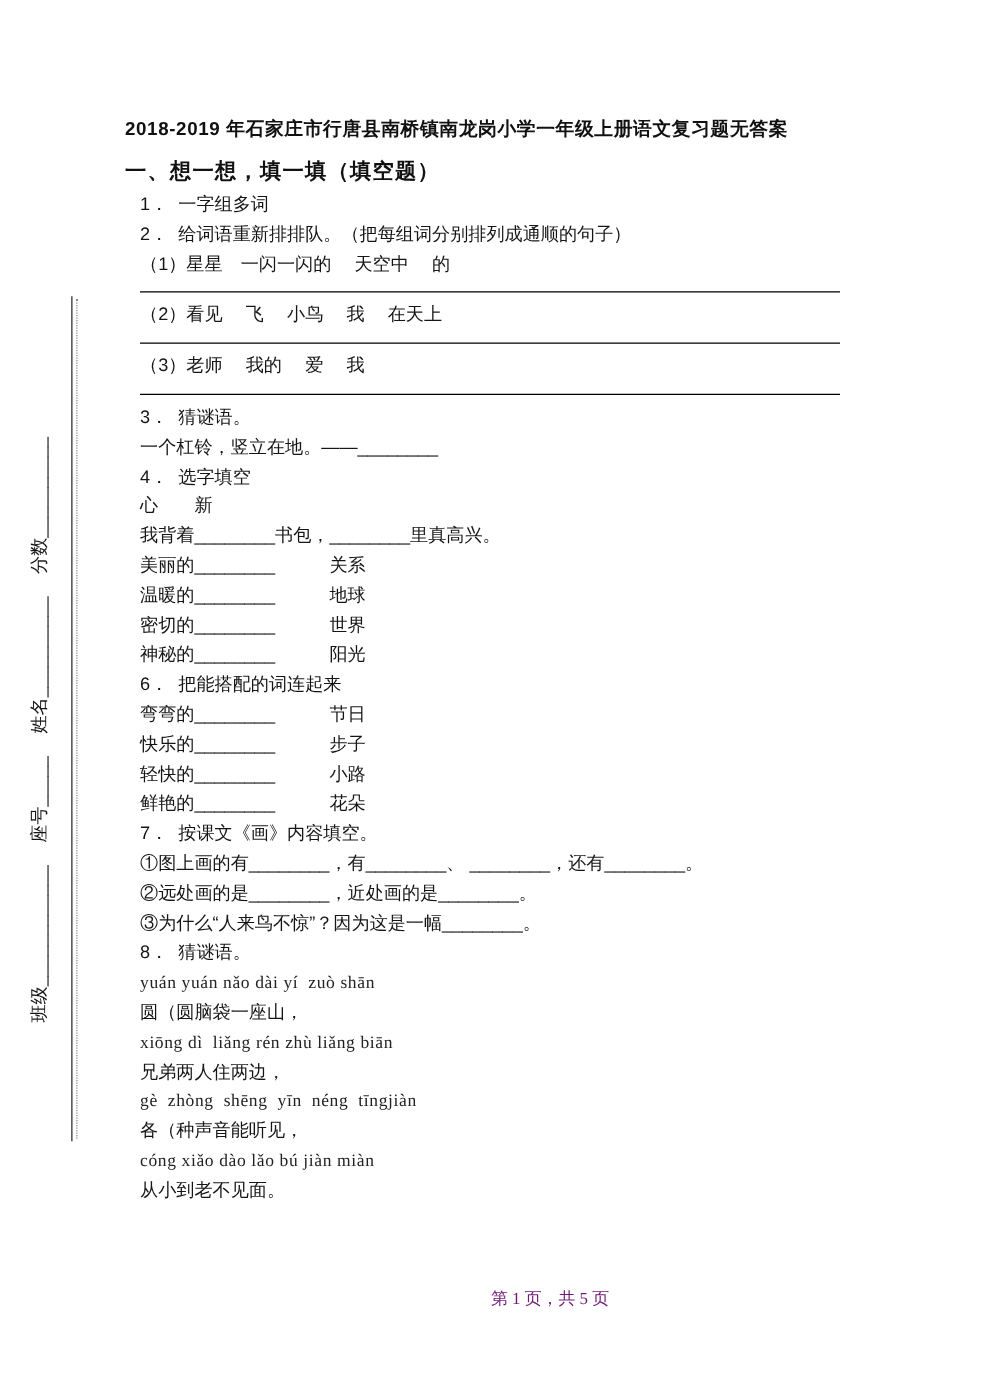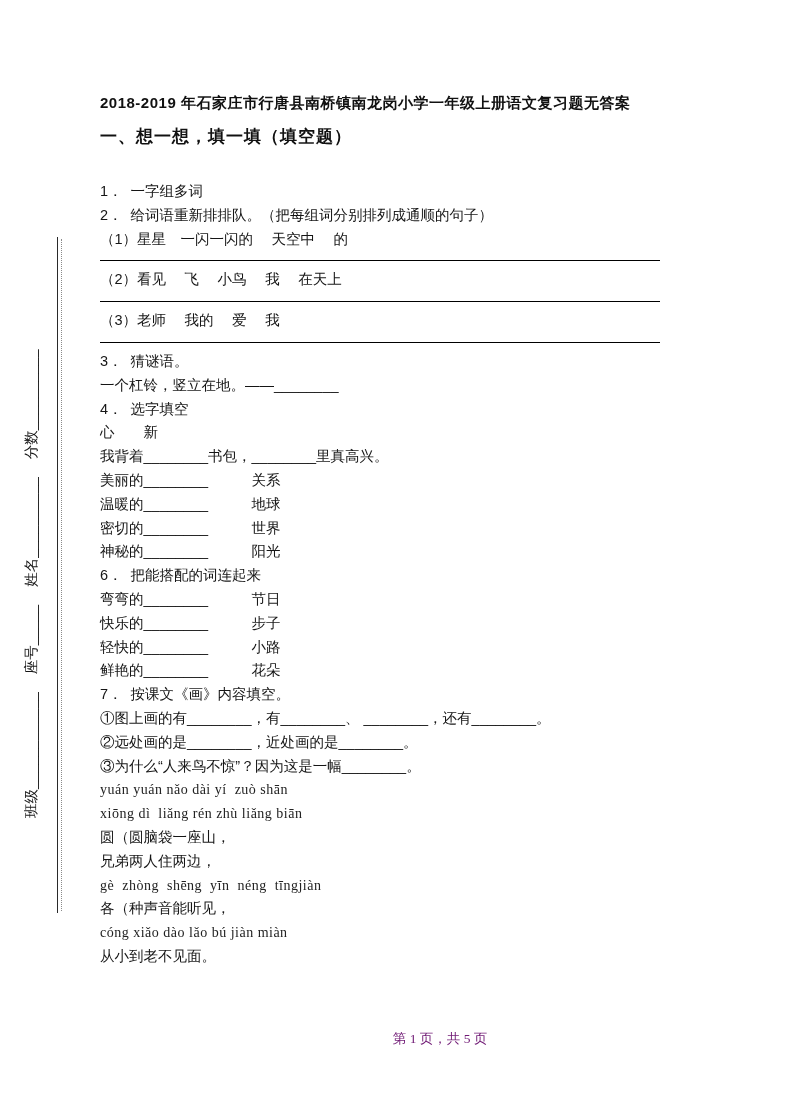--- a/index.html
+++ b/index.html
@@ -17,21 +17,21 @@
     position:absolute; top:94px; left:100px; width:680px;
     text-align:left; font-size:15px; font-weight:bold;
     white-space:nowrap; letter-spacing:0.5px;
   }
   .section-heading {
     position:absolute; top:125px; left:100px;
     font-size:17px; font-weight:bold; letter-spacing:1px;
   }
 
   
-  .content { position:absolute; top:153px; left:100px; width:615px;margin-top:27px; }
+  .content { position:absolute; top:153px; left:112px; width:615px; }
   .line {
     height:23.8px; line-height:23.8px;
     font-size:14.5px; white-space:pre; color:#151515;
   }
   .line.t-py {
     font-family:"Liberation Serif", serif;
     font-size:14px; letter-spacing:0.5px; color:#222;
   }
   .line.t-rule {
     height:9px; width:560px;
@@ -134,26 +134,27 @@
       <div class="line t-cn">鲜艳的________　　　花朵</div>
 
       <div class="line t-cn">7．  按课文《画》内容填空。</div>
 
       <div class="line t-cn">①图上画的有________，有________、 ________，还有________。</div>
 
       <div class="line t-cn">②远处画的是________，近处画的是________。</div>
 
       <div class="line t-cn">③为什么“人来鸟不惊”？因为这是一幅________。</div>
 
+      <div class="line t-cn">8．  猜谜语。</div>
 
       <div class="line t-py">yuán yuán nǎo dài yí  zuò shān</div>
 
+      <div class="line t-cn">圆（圆脑袋一座山，</div>
+
       <div class="line t-py">xiōng dì  liǎng rén zhù liǎng biān</div>
-
-      <div class="line t-cn">圆（圆脑袋一座山，</div>
 
       <div class="line t-cn">兄弟两人住两边，</div>
 
       <div class="line t-py">gè  zhòng  shēng  yīn  néng  tīngjiàn</div>
 
       <div class="line t-cn">各（种声音能听见，</div>
 
       <div class="line t-py">cóng xiǎo dào lǎo bú jiàn miàn</div>
 
       <div class="line t-cn">从小到老不见面。</div>

